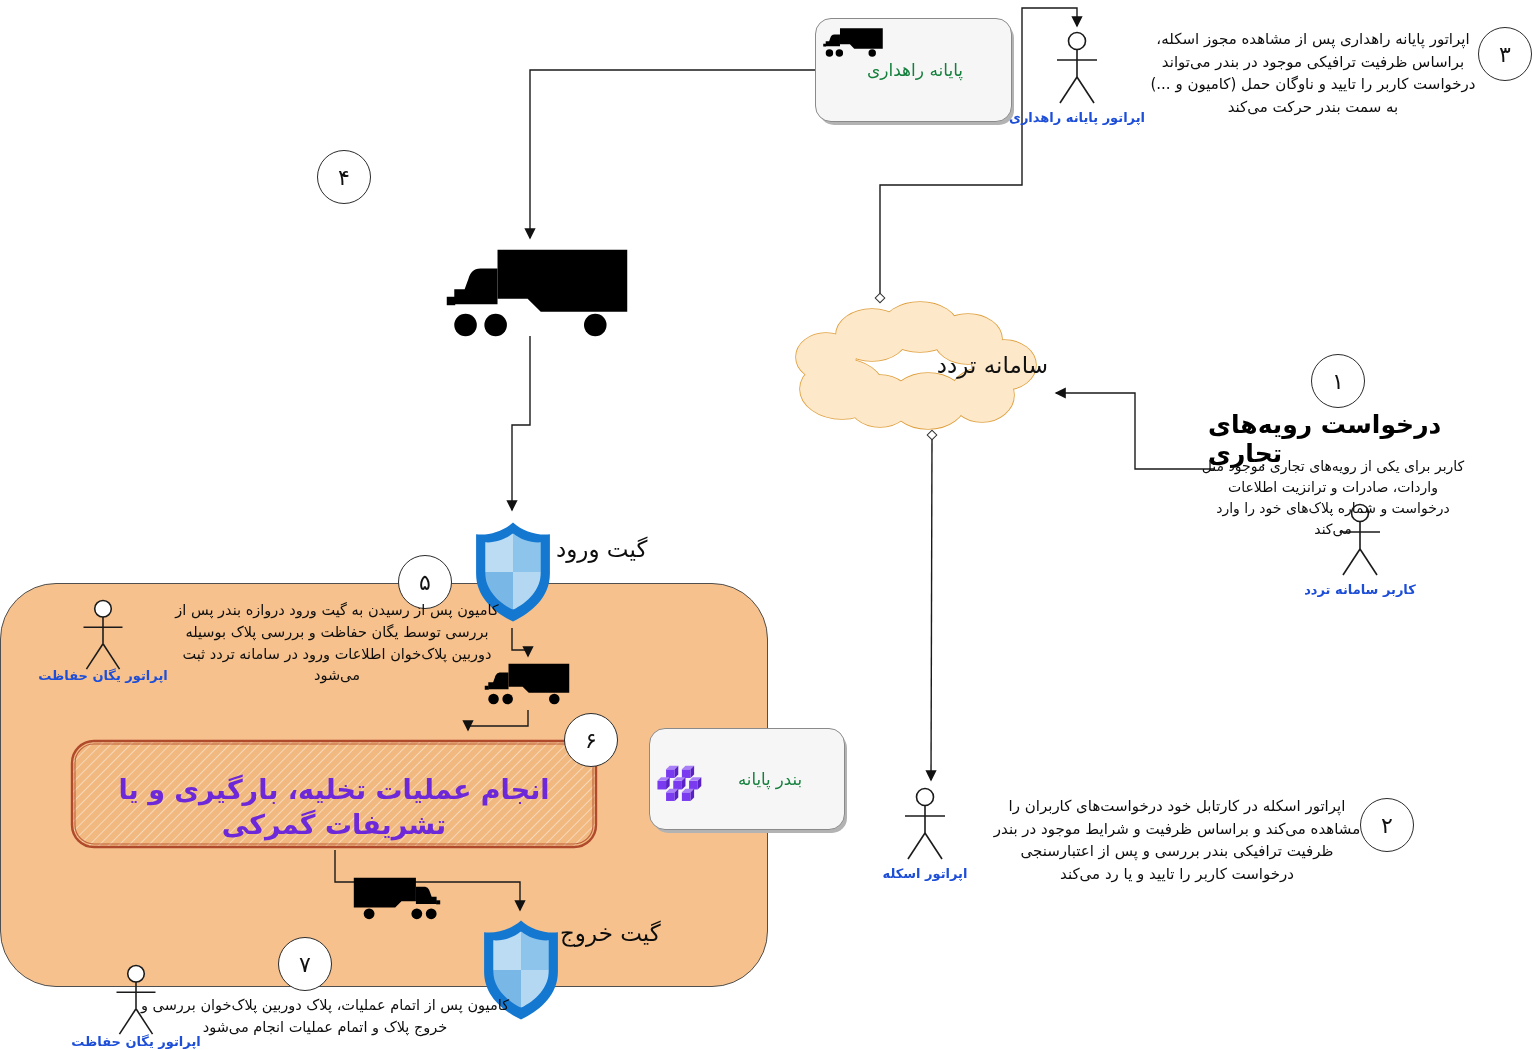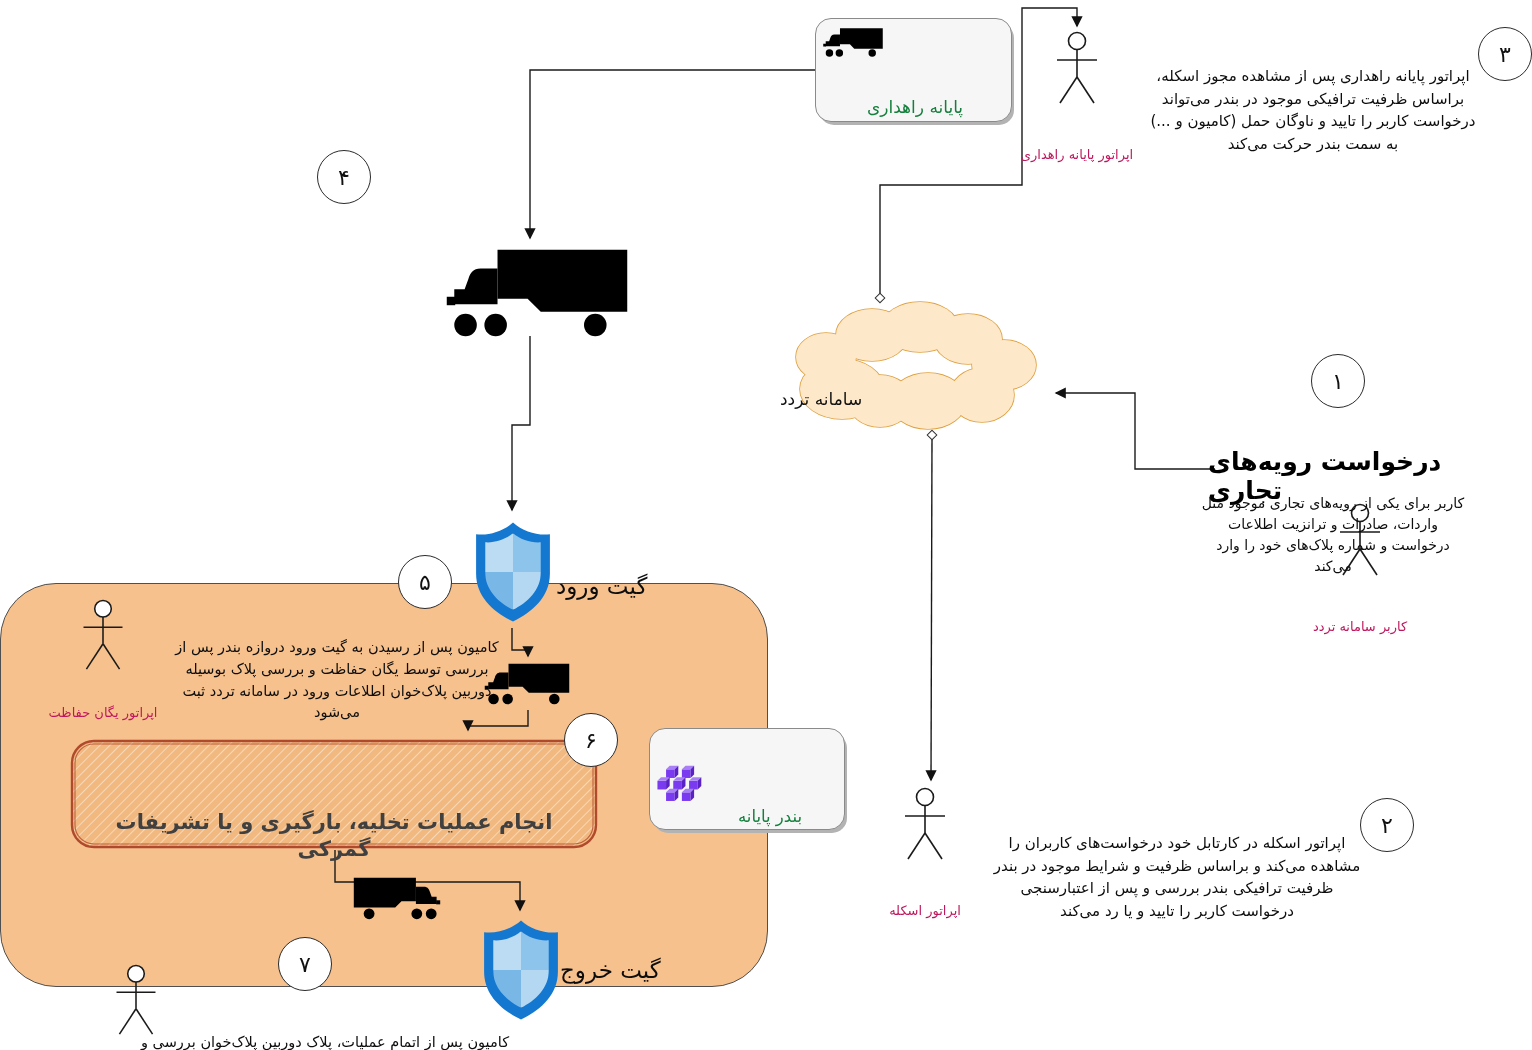--- a/index.html
+++ b/index.html
@@ -1,38 +1,38 @@
 <!DOCTYPE html>
 <html lang="fa"><head>
 <meta charset="utf-8">
 <style>
   html,body{margin:0;padding:0;background:#fff;}
   #canvas{
     position:relative;width:1532px;height:1050px;overflow:hidden;background:#ffffff;
     font-family:"DejaVu Sans", sans-serif;color:#111;
   }
   .abs{position:absolute;}
-  .rtl{direction:rtl;unicode-bidi:plaintext;margin-top:37px;}
+  .rtl{direction:rtl;unicode-bidi:plaintext;}
   .step-text{font-size:15px;line-height:1.5;text-align:center;color:#0d0d0d;}
   .circle-num{
     width:54px;height:54px;border-radius:50%;background:#fff;border:1.7px solid #2b2b2b;
     display:flex;align-items:center;justify-content:center;font-size:22px;color:#111;box-sizing:border-box;
   }
   .node-box{
     background:#f6f6f6;border:1.4px solid #8a8a8a;border-radius:16px;
     box-shadow:3px 4px 0 -1px #b3b3b3;box-sizing:border-box;
   }
-  .actor-label{font-size:13px;text-align:center;color:#be185d;white-space:nowrap;}
+  .actor-label{font-size:13px;text-align:center;color:#1d4ed8;white-space:nowrap;font-weight:bold;}
   .gate-label{font-size:23px;color:#0d0d0d;white-space:nowrap;}
   .port-area{
     background:#f6c18c;border:1.2px solid #4f4f4f;border-radius:56px;box-sizing:border-box;
   }
-  .cloud-label{font-size:17px;text-align:left;color:#111;}
+  .cloud-label{font-size:23px;text-align:right;color:#111;}
   .box-label{font-size:17px;text-align:center;color:#15803d;}
-  .opbox-label{font-size:21px;font-weight:bold;color:#404040;text-align:center;line-height:1.3;}
+  .opbox-label{font-size:27px;font-weight:bold;color:#6d28d9;text-align:center;line-height:1.3;}
   .title-1{font-size:25px;font-weight:bold;color:#000;text-align:left;}
   svg{display:block;}
 </style>
 </head>
 <body>
 
 <div id="canvas">
 
   <div class="abs port-area" style="left:0;top:583px;width:768px;height:404px;"></div>
 

